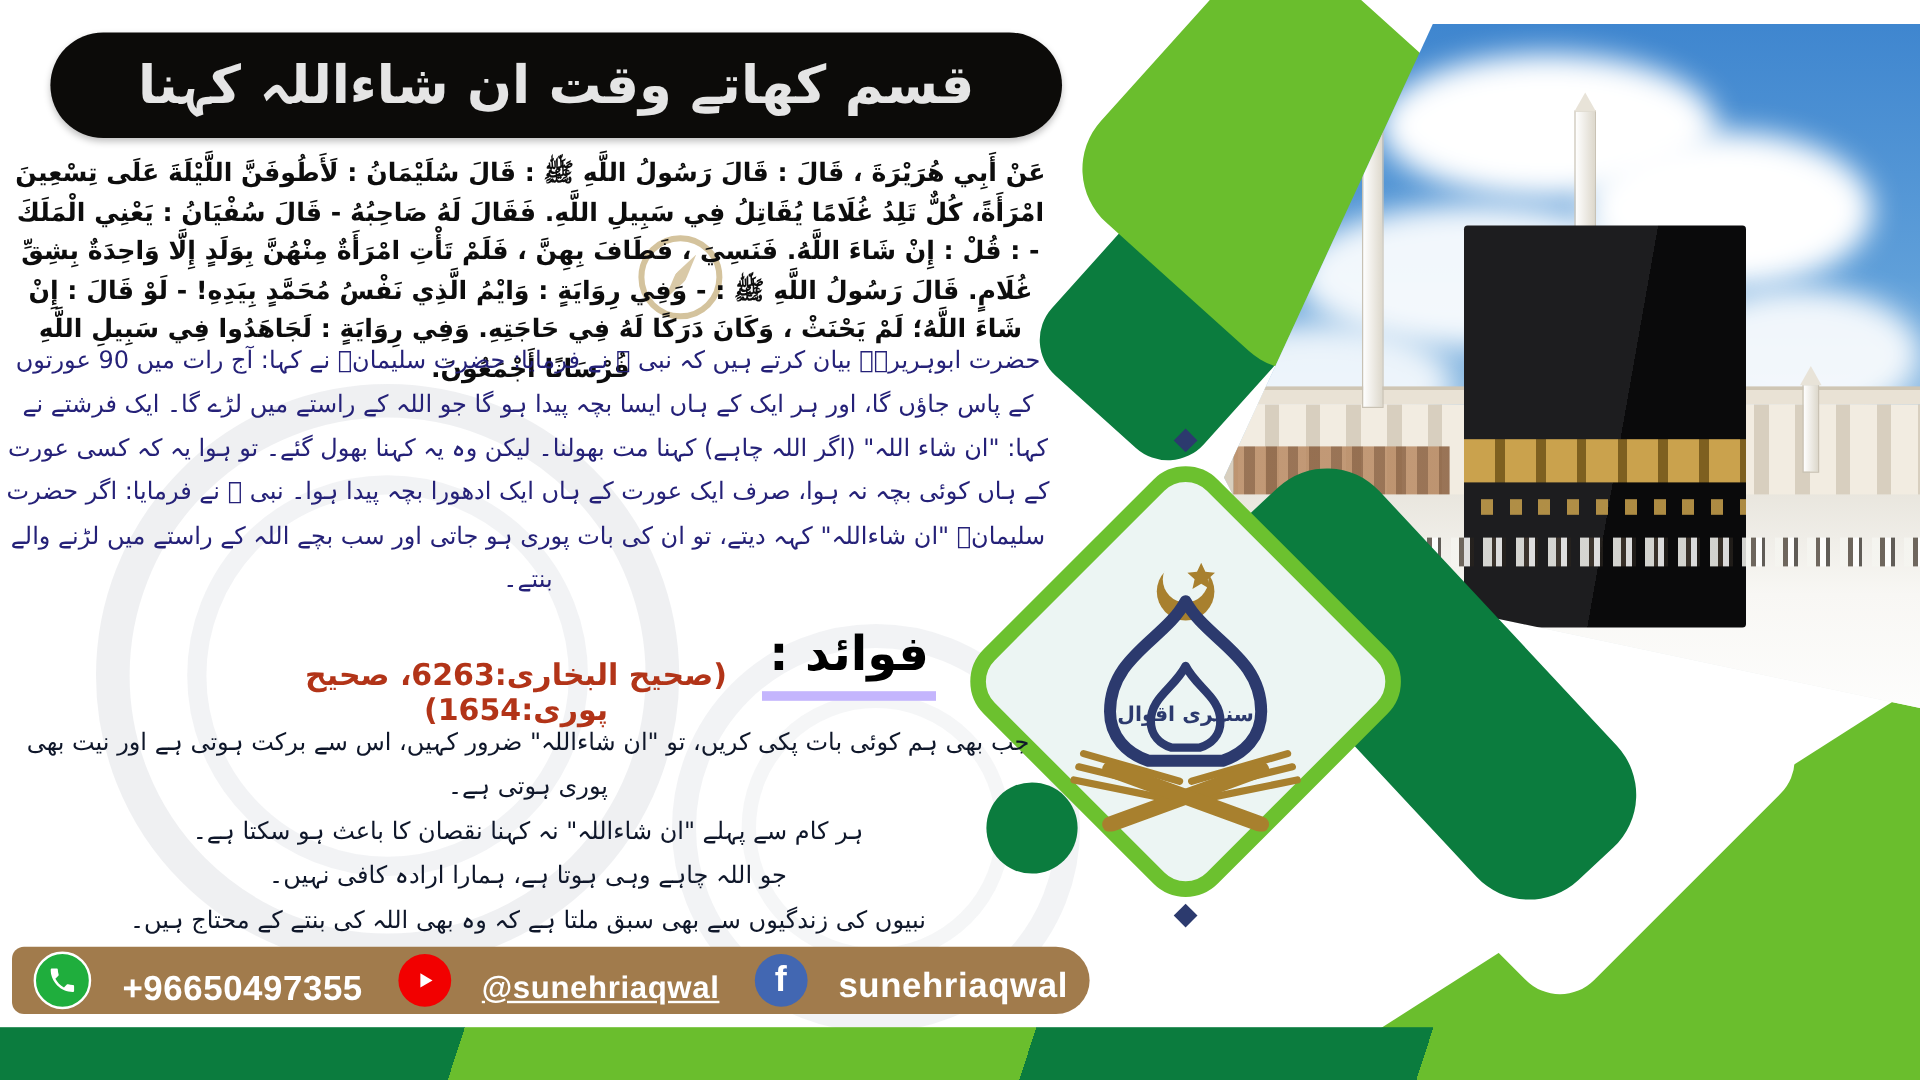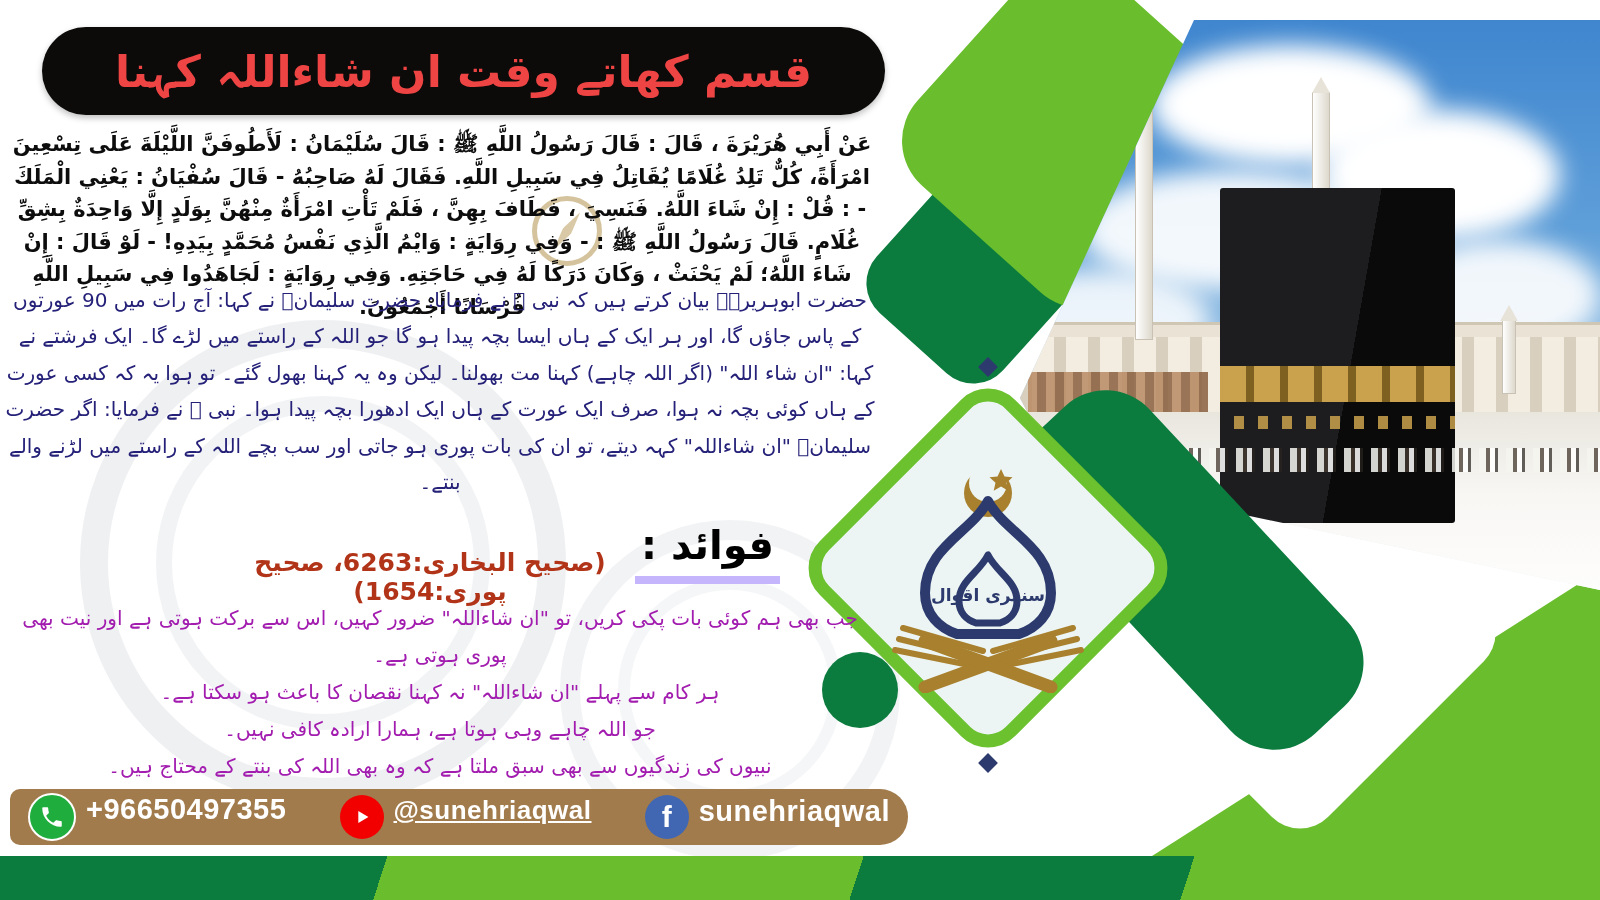--- a/index.html
+++ b/index.html
@@ -69,40 +69,40 @@
      border:13px solid #6cc12f;border-radius:38px;transform:rotate(45deg);z-index:5;}
   .logo-inner{position:absolute;inset:0;transform:rotate(-45deg);}
   .logo-brand{position:absolute;left:0;right:0;top:142px;text-align:center;
      font-size:17px;font-weight:bold;color:#2c3a6e;}
   .finial{position:absolute;width:14px;height:14px;background:#2c3a6e;transform:rotate(45deg);z-index:4;}
 
   
   .banner{left:42px;top:27px;width:843px;height:88px;background:#0c0b09;border-radius:46px;
      display:flex;align-items:center;justify-content:center;z-index:6;
      box-shadow:0 3px 6px rgba(0,0,0,.25);}
-  .banner-title{color:#ef4444;font-size:44px;font-weight:bold;direction:rtl;
+  .banner-title{color:#e5e5e5;font-size:44px;font-weight:bold;direction:rtl;
      font-family:"DejaVu Sans",sans-serif;}
 
   
   .arabic{left:6px;top:128px;width:872px;direction:rtl;text-align:center;color:#0d0d0d;
      font-size:21px;font-weight:bold;line-height:1.55;z-index:6;}
   .urdu{left:0;top:282px;width:880px;direction:rtl;text-align:center;color:#252178;
      font-size:20px;line-height:1.82;z-index:6;}
   .reference{left:220px;top:548px;width:420px;direction:rtl;text-align:center;color:#b23418;
      font-size:25px;font-weight:bold;z-index:6;}
   .benefits-heading{left:635px;top:522px;direction:rtl;color:#000000;font-size:40px;font-weight:bold;
      border-bottom:8px solid #c4b5fd;padding:0 6px 8px 6px;z-index:6;}
-  .benefits{left:10px;top:600px;width:860px;direction:rtl;text-align:center;color:#a21caf;
+  .benefits{left:10px;top:600px;width:860px;direction:rtl;text-align:center;color:#0f172a;
      font-size:20px;line-height:1.85;z-index:6;}
 
   
   .social-bar{left:10px;top:789px;width:898px;height:56px;background:#a17b4c;
      border-radius:10px 28px 28px 10px;display:flex;align-items:center;justify-content:space-between;
      padding:0 18px;box-sizing:border-box;z-index:6;font-family:"Liberation Sans",sans-serif;}
-  .soc{display:flex;align-items:flex-start;gap:10px;}
+  .soc{display:flex;align-items:flex-end;gap:26px;}
   .soc-txt{color:#fff;font-weight:bold;letter-spacing:.5px;}
   .txt-lg{font-size:29px;}
   .txt-sm{font-size:26px;text-decoration:underline;}
   .icon-circle{width:44px;height:44px;border-radius:50%;display:flex;align-items:center;justify-content:center;flex:0 0 auto;}
   .wa{background:#1fae3d;border:2px solid #fff;}
   .yt{background:#f20000;}
   .fb{background:#4267b2;color:#fff;font-size:30px;font-weight:bold;font-family:"Liberation Sans",sans-serif;}
   .ig{width:40px;height:40px;border-radius:11px;display:flex;align-items:center;justify-content:center;flex:0 0 auto;
       background:radial-gradient(circle at 30% 110%,#fdc468 0%,#f7604e 45%,#d62976 70%,#962fbf 100%);}
 </style>

